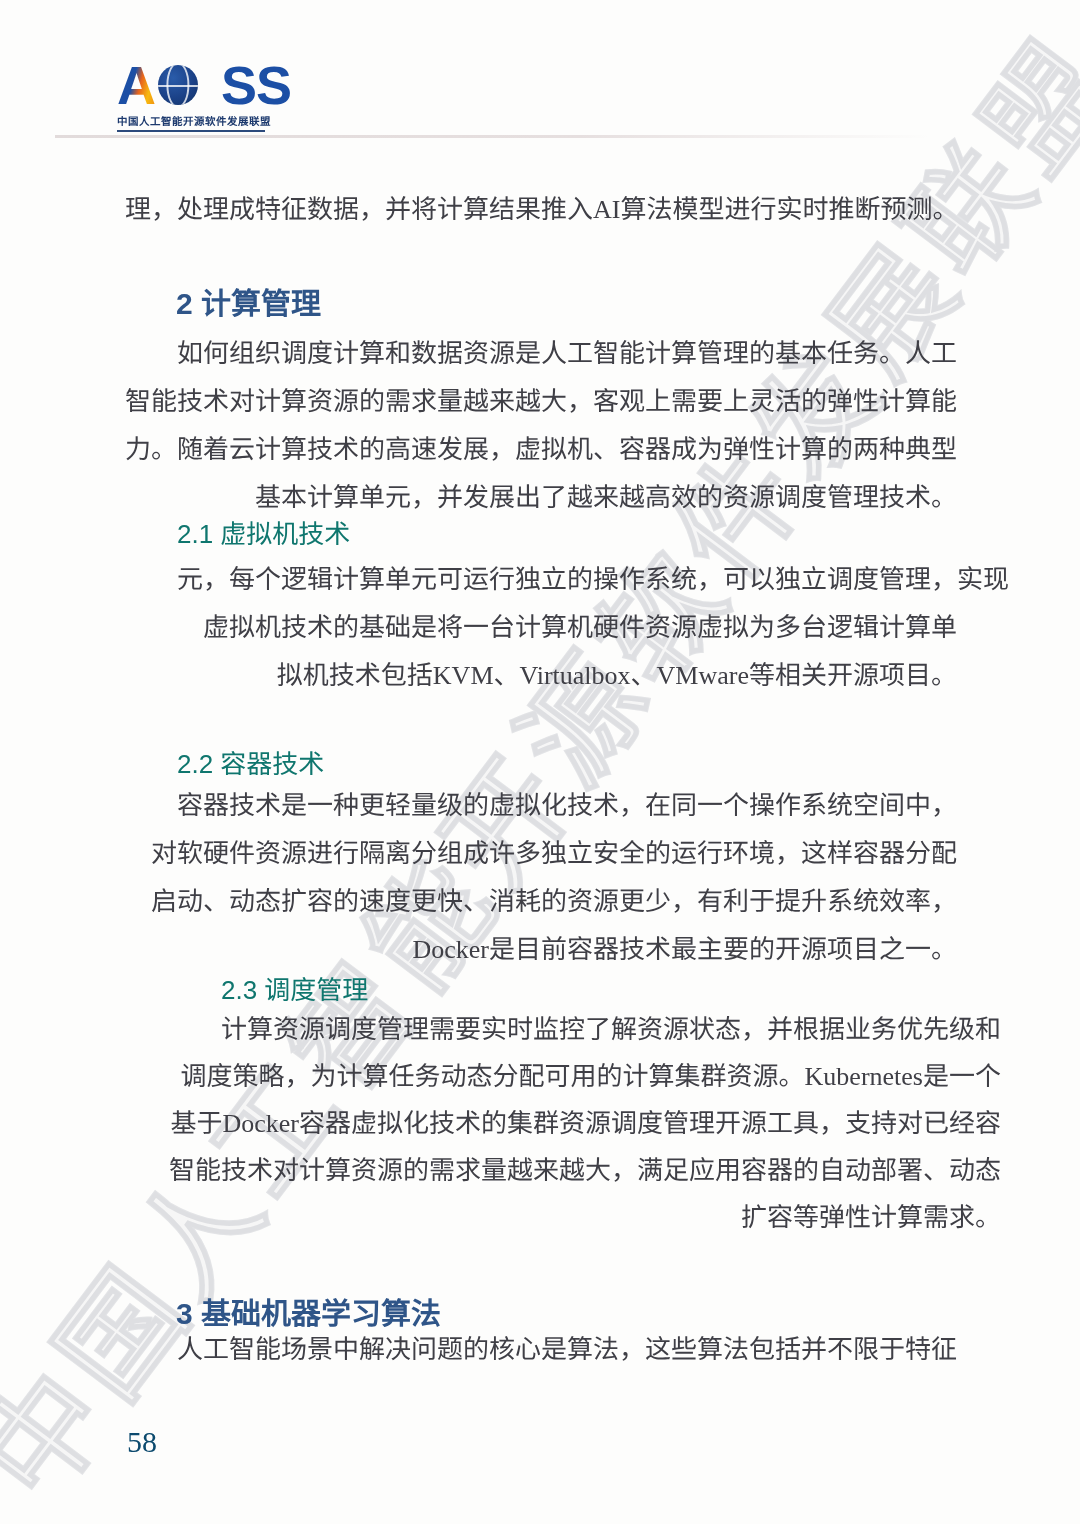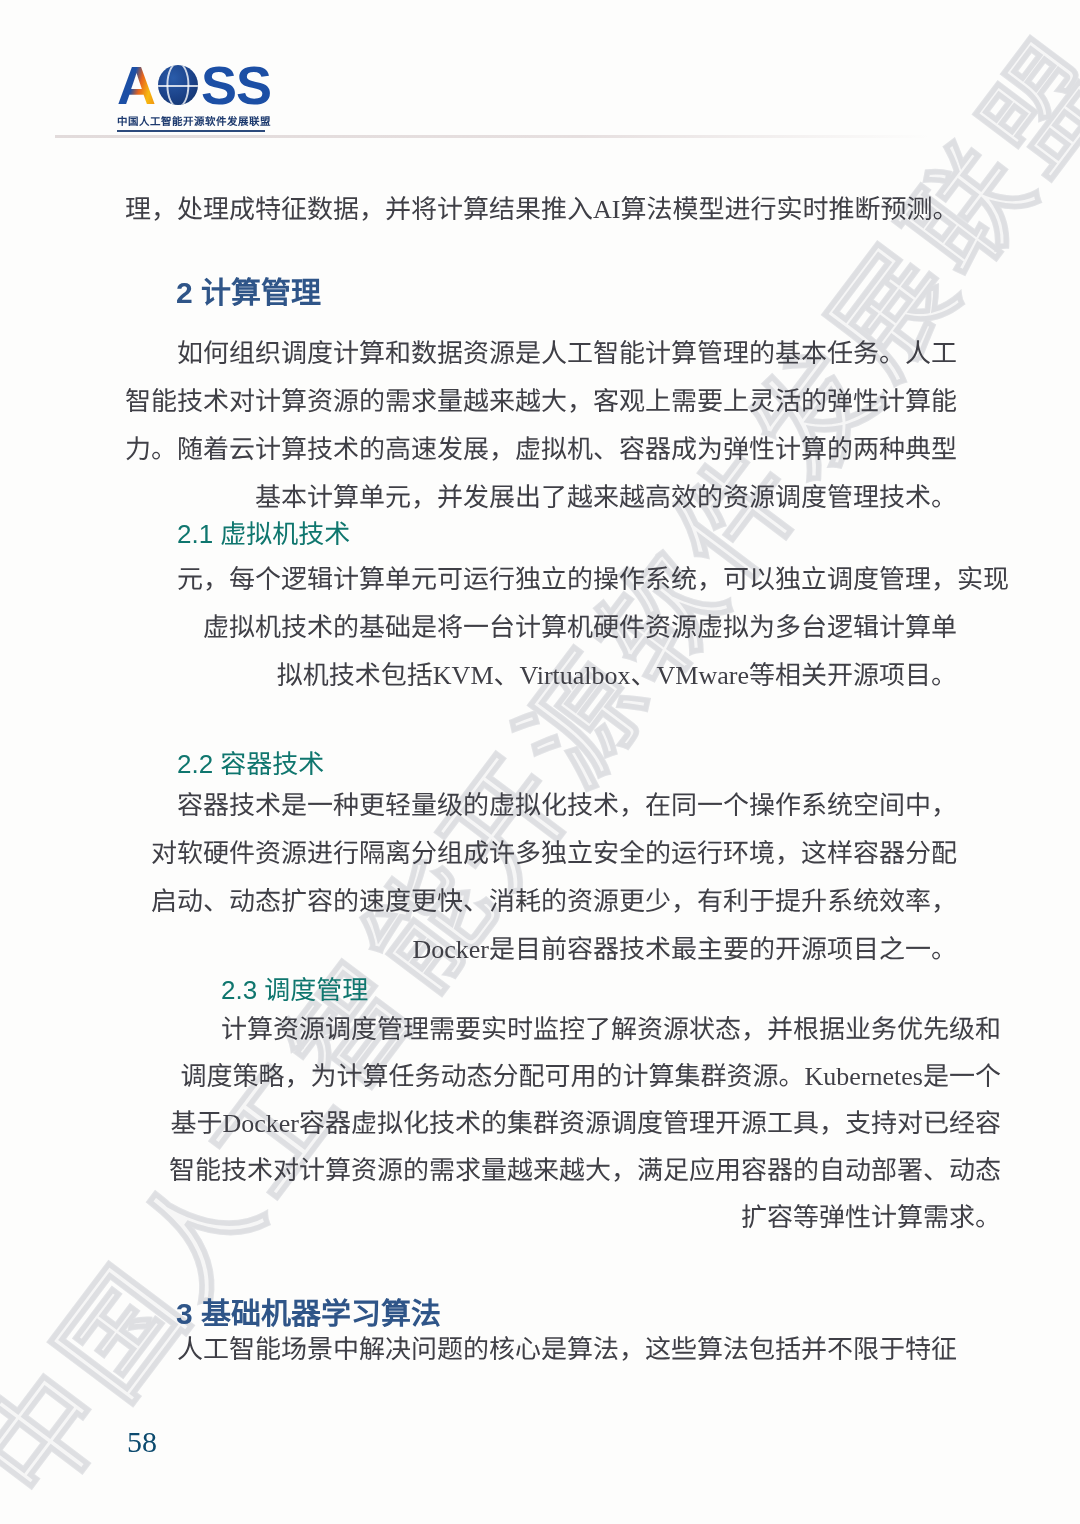--- a/index.html
+++ b/index.html
@@ -48,21 +48,21 @@
   }
   .logo-globe::before {
     content:""; position:absolute; left:50%; top:-3px; bottom:-3px; width:58%;
     transform:translateX(-50%);
     border:2px solid rgba(255,255,255,0.78); border-radius:50%; box-sizing:border-box;
   }
   .logo-globe::after {
     content:""; position:absolute; left:-2px; right:-2px; top:50%;
     border-top:2px solid rgba(255,255,255,0.78);
   }
-  .logo-ss { color:#1c4fa5; }
+  .logo-ss { color:#1c4fa5;margin-left:20px; }
   .logo-subtitle {
     margin-top:3px; width:148px;
     font-family:"Liberation Sans","DejaVu Sans",sans-serif;
     font-size:10.5px; line-height:13px; letter-spacing:0.5px;
     color:#1d3a6e; font-weight:bold; white-space:nowrap;
     border-bottom:2px solid #2c4a7c; padding-bottom:2px;
   }
 
   
   .header-rule {
@@ -87,21 +87,21 @@
     font-size:26px; color:#0f766e; line-height:48px; white-space:nowrap;
   }
 
   .page-number {
     position:absolute; left:127px; top:1424px;
     font-size:30px; line-height:36px; color:#0c4a6e;
   }
 
   
   #p-intro   { top:186px; }
-  #h-sec2    { top:273px;text-align:right; }
+  #h-sec2    { top:284px;text-align:right; }
   #p-sec2    { top:330px; }
   #h-sub21   { top:510px; }
   #p-sub21   { top:556px; }
   #h-sub22   { top:740px; }
   #p-sub22   { top:782px; }
   #h-sub23   { top:966px;margin-left:44px; }
   #p-sub23   { top:1006px;margin-left:44px; }
   #p-sub23 .line { height:47px; line-height:47px; }
   #h-sec3    { top:1266px;margin-top:28px; }
   #p-sec3    { top:1326px; }

